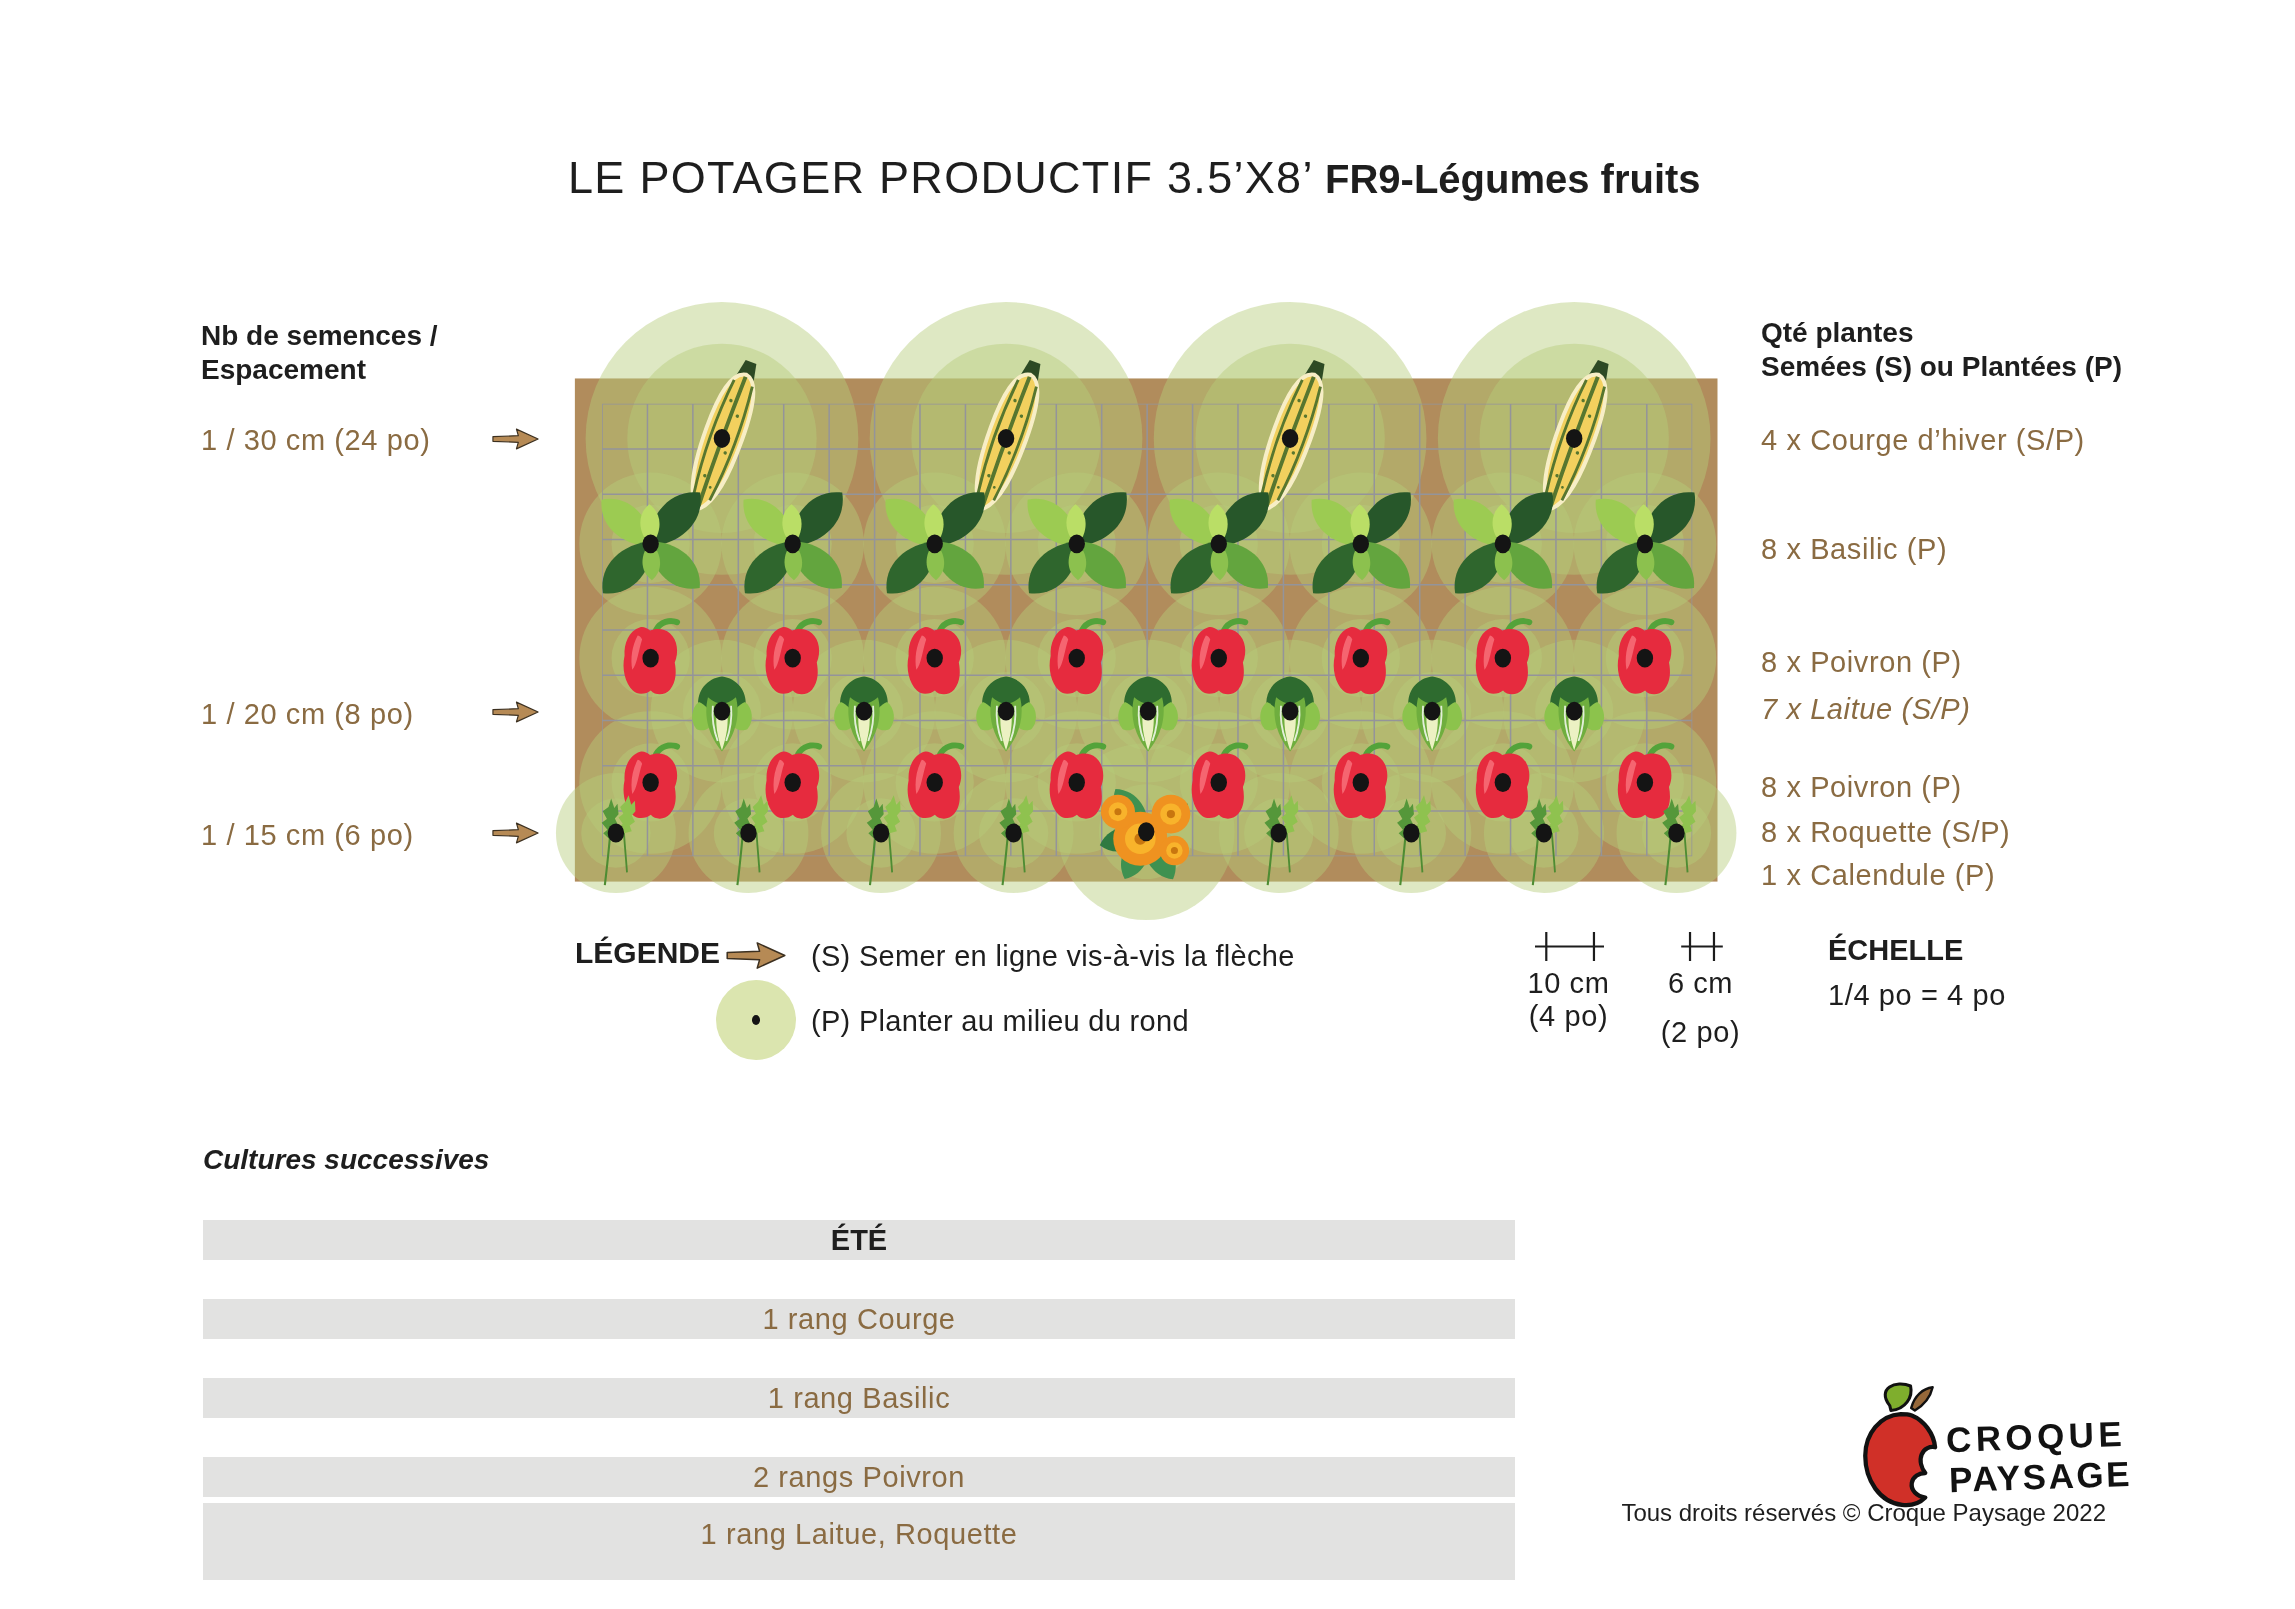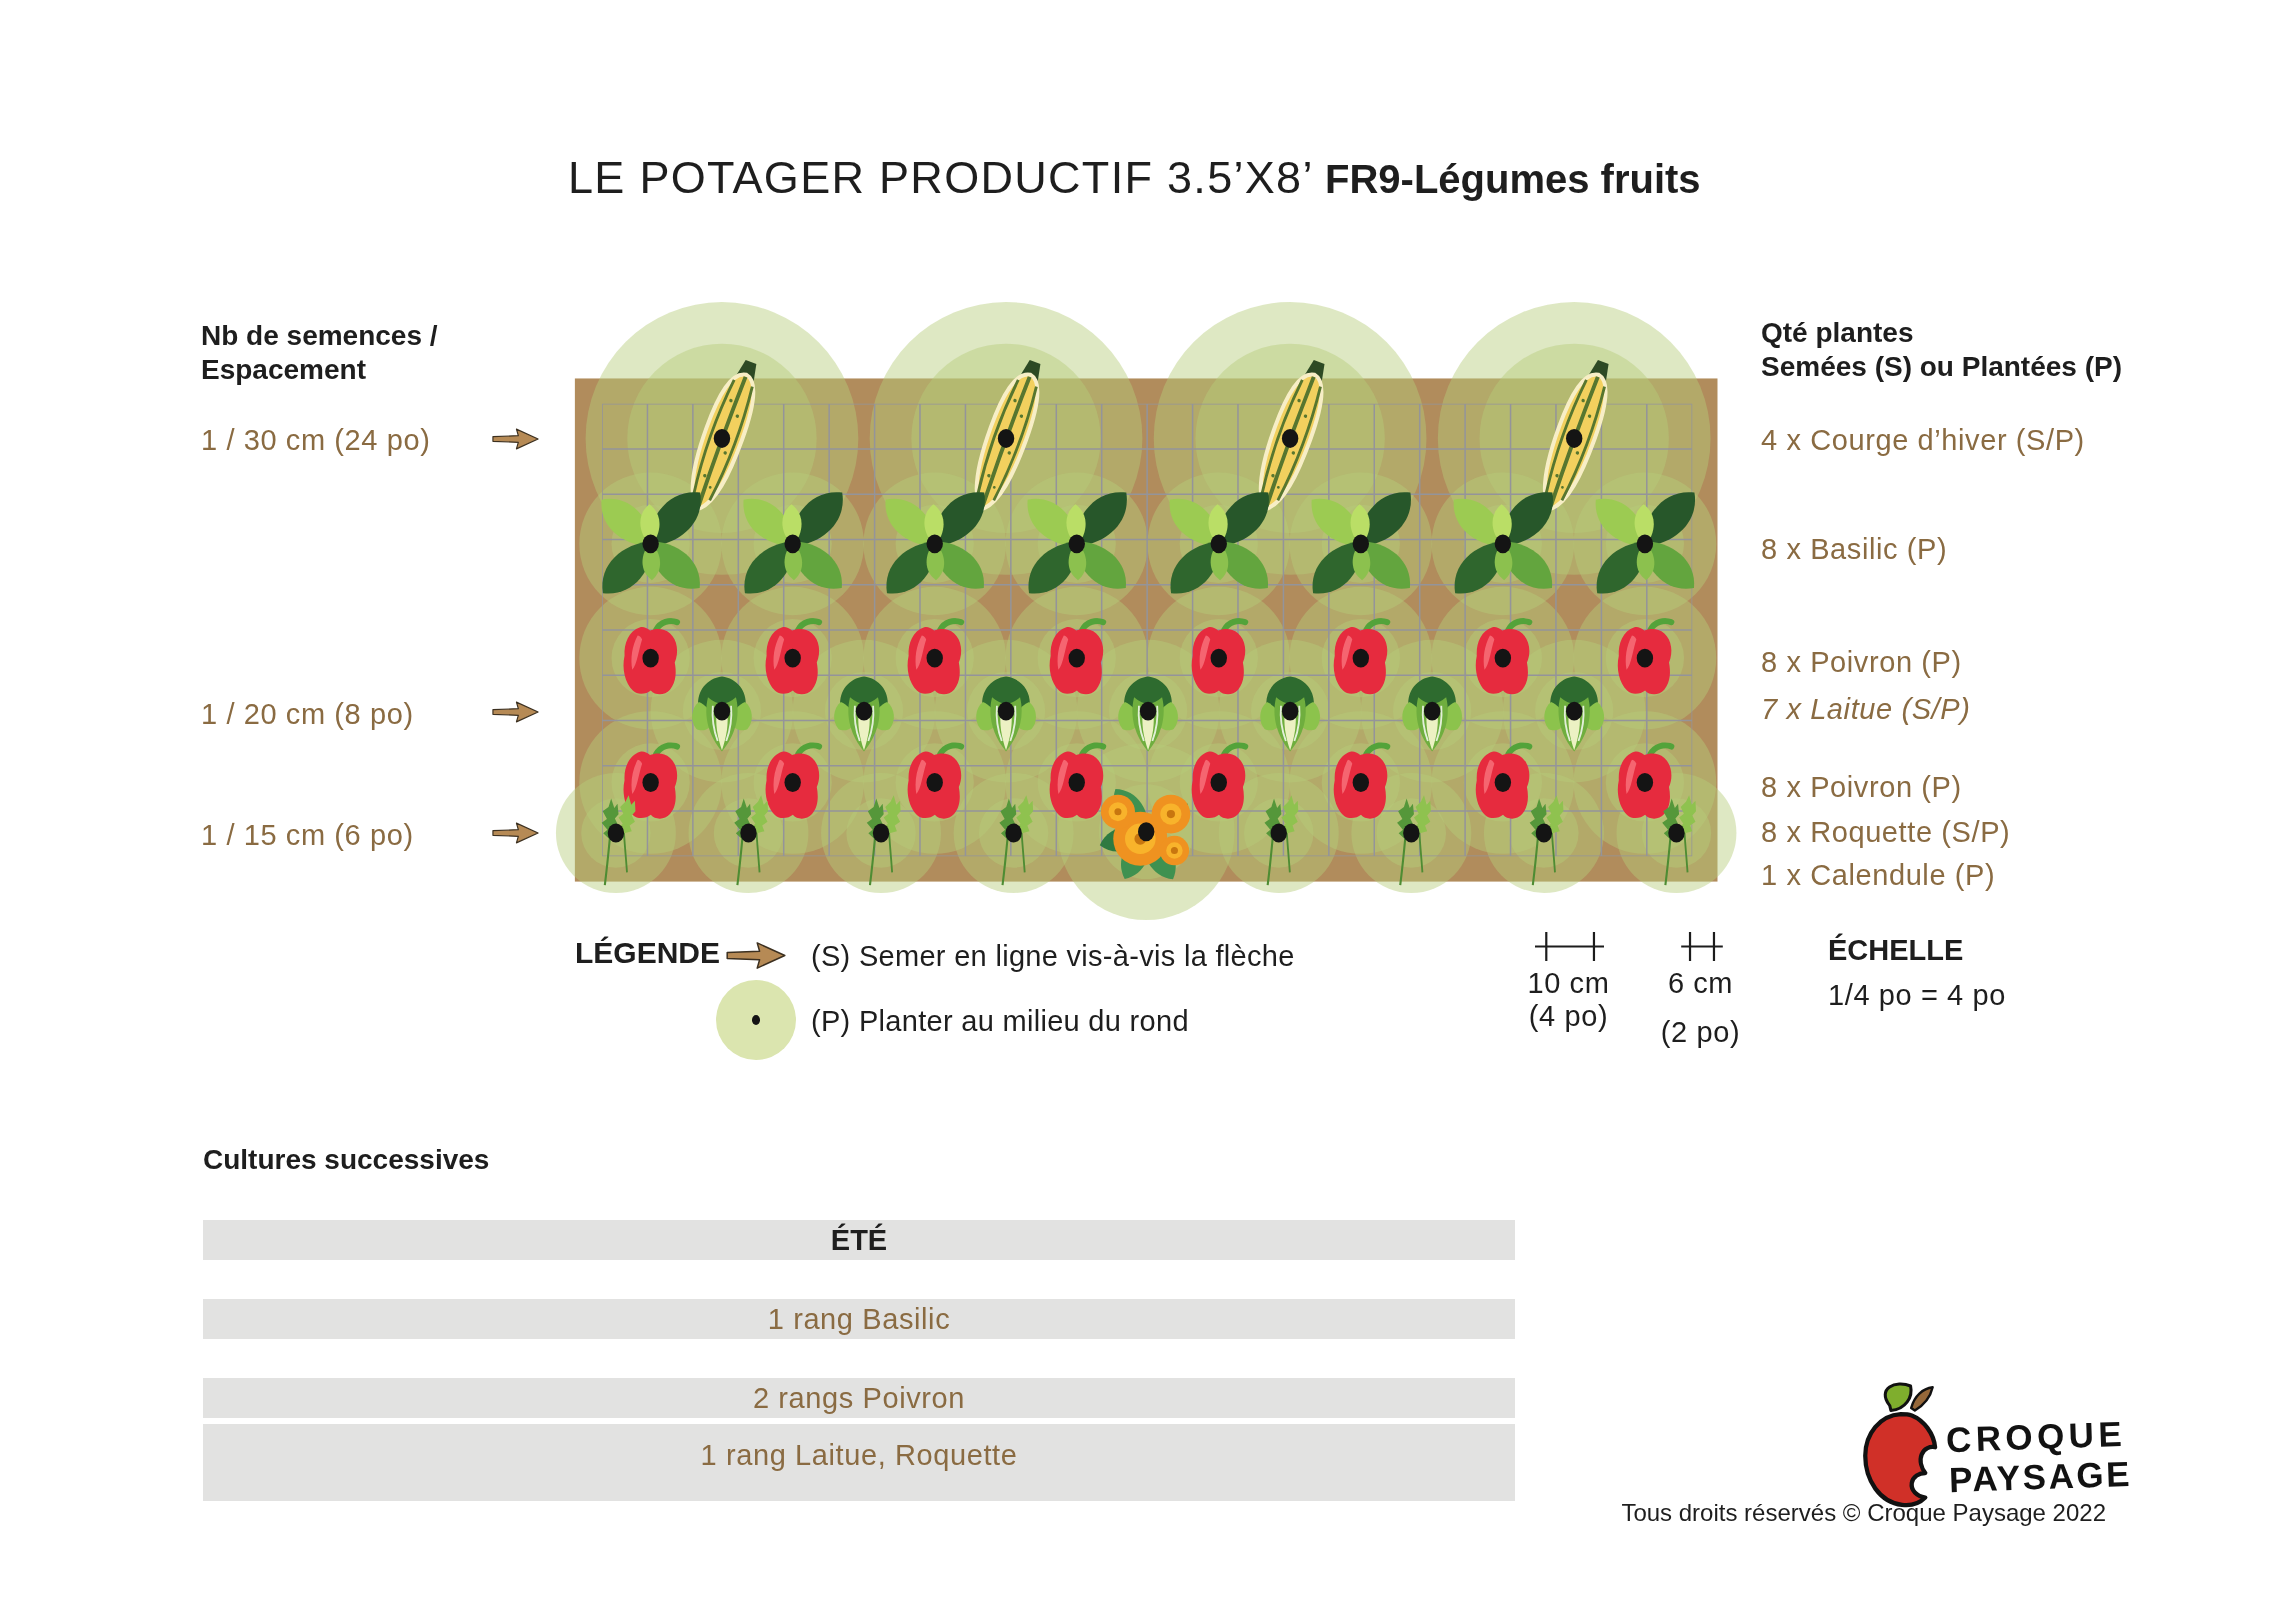--- a/index.html
+++ b/index.html
@@ -425,23 +425,24 @@
 <svg class="abs" style="left:1681px;top:932px;" width="42" height="29" viewBox="0 0 66 46">
   <path d="M0,23 L66,23 M14,0 L14,46 M52,0 L52,46" stroke="#1c1c1c" stroke-width="3.5" fill="none"></path>
 </svg>
 <div class="abs t46 blk ctr" style="left:1518px;top:967px;width:101px;">10 cm</div>
 <div class="abs t46 blk ctr" style="left:1518px;top:1000px;width:101px;text-align:center;">(4 po)</div>
 <div class="abs t46 blk ctr" style="left:1650px;top:967px;width:101px;">6 cm</div>
 <div class="abs t46 blk ctr" style="left:1650px;top:1000px;width:101px;margin-top:16px;">(2 po)</div>
 <div class="abs blk b" style="left:1828px;top:934px;font-size:29px;">ÉCHELLE</div>
 <div class="abs t46 blk" style="left:1828px;top:979px;">1/4 po = 4 po</div>
 
-<div class="abs blk b" style="left:203px;top:1144px;font-size:28px;">Cultures successives</div>
+<div class="abs blk b" style="left:203px;top:1144px;font-size:28px;font-style:italic;">Cultures successives</div>
 <div class="abs" style="left:203px;top:1181px;">
   <div class="srow srow-h b blk" style="font-size:29px;">ÉTÉ</div>
+  <div class="srow srow-h t46 brown">1 rang Courge</div>
   <div class="srow srow-h t46 brown">1 rang Basilic</div>
   <div class="srow srow-h t46 brown">2 rangs Poivron</div>
   <div class="srow srow-last t46 brown">1 rang Laitue, Roquette</div>
 </div>
 
 <div class="abs" style="left:1853px;top:1379px;width:322px;height:145px;">
   <svg class="abs" style="left:0;top:0;" width="98" height="139" viewBox="0 0 160 220">
     <path d="M95,44 C100,24 114,12 130,10 C126,28 114,40 101,48 Z" fill="#96683a" stroke="#111111" stroke-width="4" stroke-linejoin="round"></path>
     <path d="M60,40 C38,12 70,-2 94,8 C98,26 86,46 62,48 Z" fill="#7fae2d" stroke="#111111" stroke-width="5" stroke-linejoin="round"></path>
     <path d="M78,54 C44,56 20,86 20,122 C20,162 44,198 80,202 C96,204 110,198 118,190 C104,188 94,178 96,166 C98,156 108,150 118,150 C112,142 108,130 112,120 C116,110 126,106 134,108 C132,86 116,64 96,56 C90,54 84,54 78,54 Z" fill="#d03028" stroke="#111111" stroke-width="7" stroke-linejoin="round"></path>

